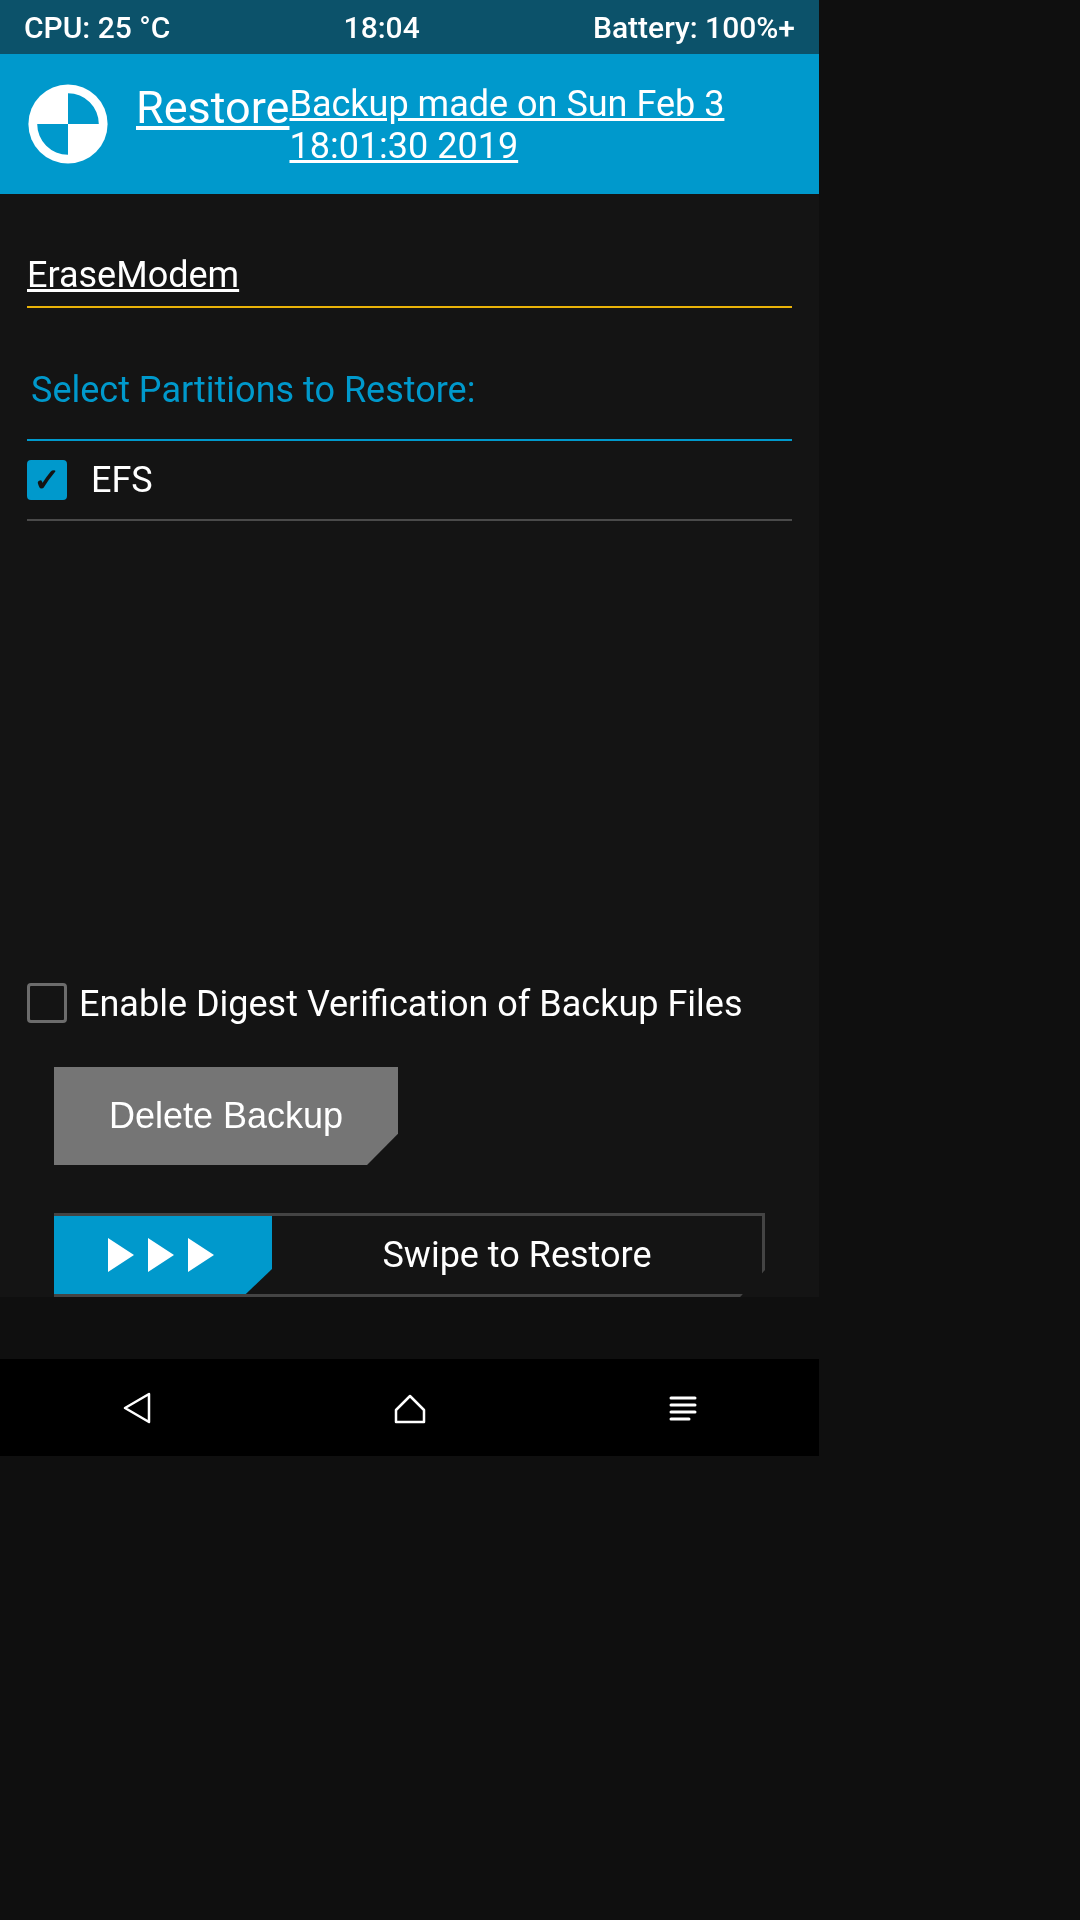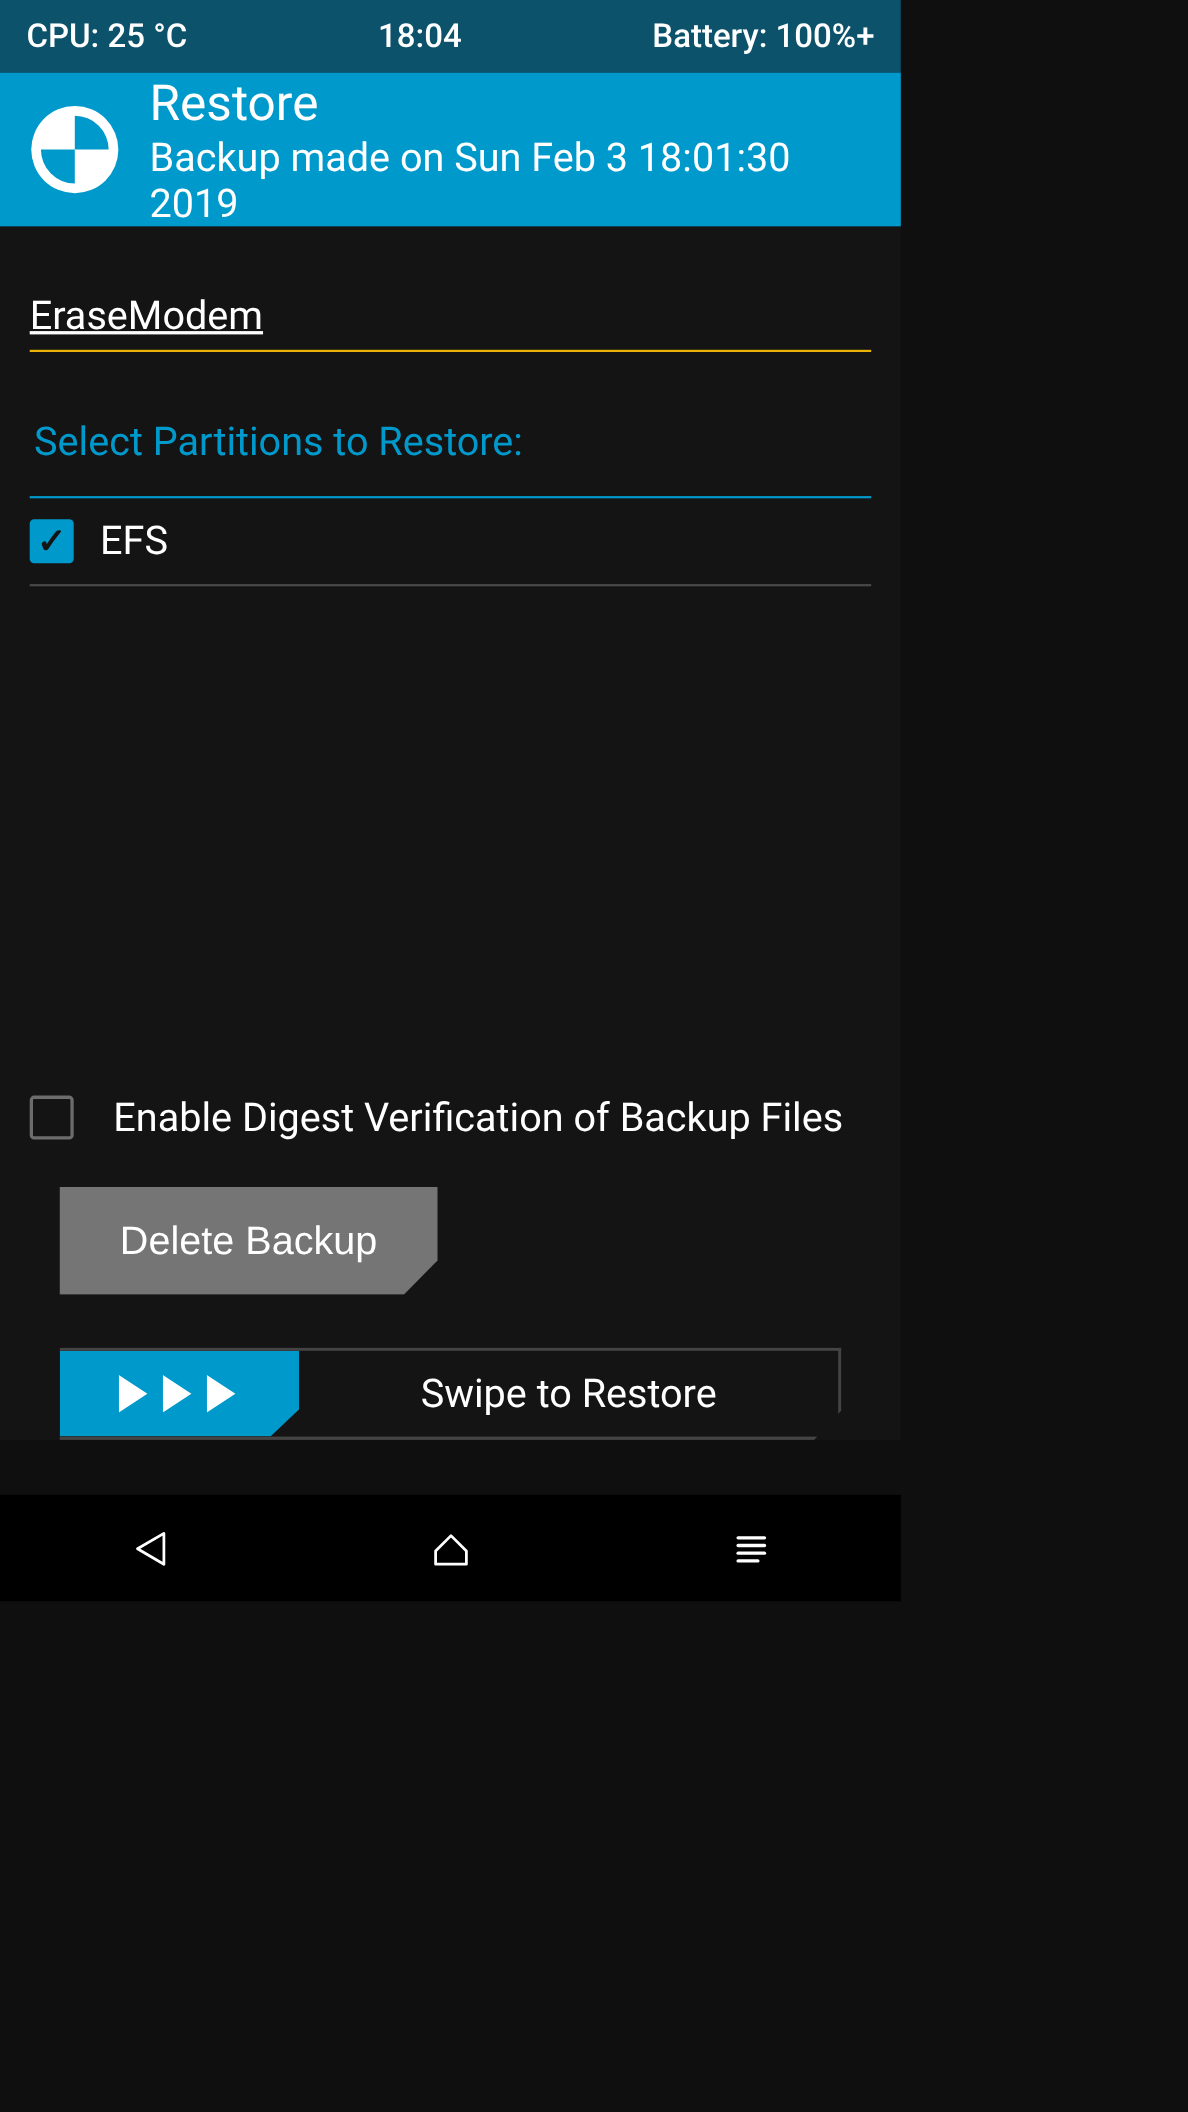--- a/index.html
+++ b/index.html
@@ -7,21 +7,21 @@
       width: 819px;
       height: 1456px;
       background: #0f0f0f;
       font-family: -apple-system, BlinkMacSystemFont, "Segoe UI", Roboto, sans-serif;
       color: #ffffff;
       overflow: hidden;
       position: relative;
     }
     
     .status-bar {
-      height: 66px;
+      height: 54px;
       background: #0c526a;
       display: flex;
       align-items: center;
       justify-content: space-between;
       padding: 0 24px;
       font-size: 30px;
       font-weight: 500;
       color: #ffffff;
     }
     
@@ -37,21 +37,21 @@
     .header-icon {
       width: 88px;
       height: 88px;
       display: flex;
       align-items: center;
       justify-content: center;
     }
     
     .header-text {
       display: flex;
-      flex-direction: column;
+      text-decoration: underline;
     }
     
     .header-title {
       font-size: 45px;
       font-weight: 400;
       color: #ffffff;
     }
     
     .header-subtitle {
       font-size: 36px;
@@ -131,22 +131,21 @@
       font-size: 36px;
       color: #ffffff;
     }
     
     .spacer {
       height: 444px;
     }
     
     .digest-option {
       display: flex;
-      align-items: center;
-      gap: 36px;
+      gap: 12px;
       padding: 18px 0;
     }
     
     .digest-label {
       font-size: 36px;
       color: #ffffff;
     }
     
     .delete-button {
       margin-top: 24px;

